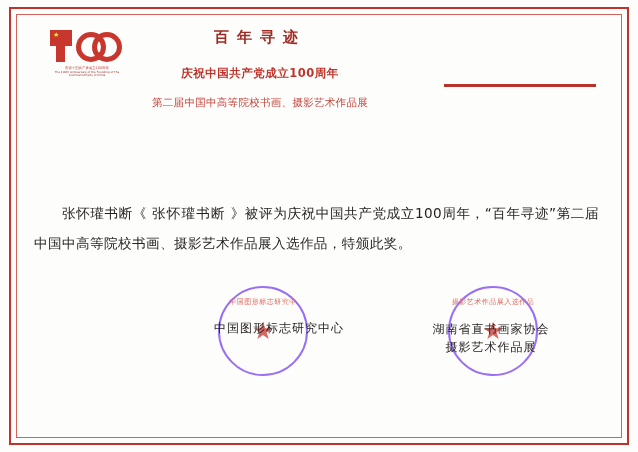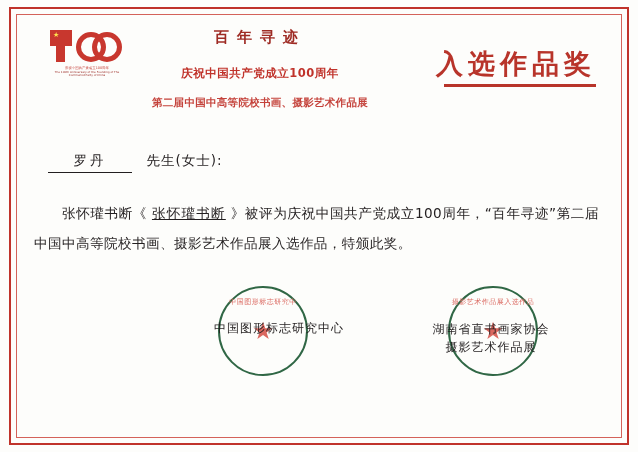--- a/index.html
+++ b/index.html
@@ -139,21 +139,21 @@
   .title-sub1 {
     color: #c0332b;
     font-size: 11.5px;
     font-weight: bold;
     letter-spacing: 0.5px;
     margin-bottom: 2px;
   }
   .title-sub2 {
     color: #c0332b;
     font-size: 10.5px;
-    font-weight: bold;
+    font-weight: normal;
     letter-spacing: 0.3px;
     position: relative;
     margin-top: 15px;
   }
   .title-sub2 .blur {
     filter: blur(0.5px);
     opacity: 0.92;
   }
 
   .award-title {
@@ -207,29 +207,28 @@
     width: 565px;
     font-size: 13.6px;
     line-height: 30px;
     color: #231f20;
     text-align: justify;
     text-indent: 28px;
     letter-spacing: 0.4px;
   }
   .work-title {
     letter-spacing: 1px;
-    text-decoration: underline;
   }
 
   
   .seal {
     position: absolute;
     width: 86px;
     height: 86px;
-    border: 2px solid #14532d;
+    border: 2px solid #8b5cf6;
     border-radius: 50%;
     opacity: 0.88;
   }
   .seal .seal-star {
     position: absolute;
     left: 50%;
     top: 50%;
     transform: translate(-50%, -50%);
     color: #d6534a;
     font-size: 24px;
@@ -304,28 +303,23 @@
     </div>
 
     <div class="title-block">
       <div class="title-main">百年寻迹</div>
       <div class="title-sub1">庆祝中国共产党成立100周年</div>
       <div class="title-sub2">
         <span class="blur">第二届中国中高等院校书画、摄影艺术作品展</span>
       </div>
     </div>
 
-    <div class="award-title">入选作品奖</div>
     <div class="award-underline"></div>
   </div>
 
-  <div class="recipient-line">
-    <span class="recipient-name">罗丹</span>
-    <span class="recipient-suffix">先生(女士):</span>
-  </div>
 
   <div class="paragraph">
     <span>张怀瓘书断《</span>
     <span class="work-title">张怀瓘书断</span>
     <span>》被评为庆祝中国共产党成立100周年，“百年寻迹”第二届中国中高等院校书画、摄影艺术作品展入选作品，特颁此奖。</span>
   </div>
 
   <div class="seal seal-left">
     <div class="seal-text-top">中国图形标志研究中</div>
     <div class="seal-star">★</div>

